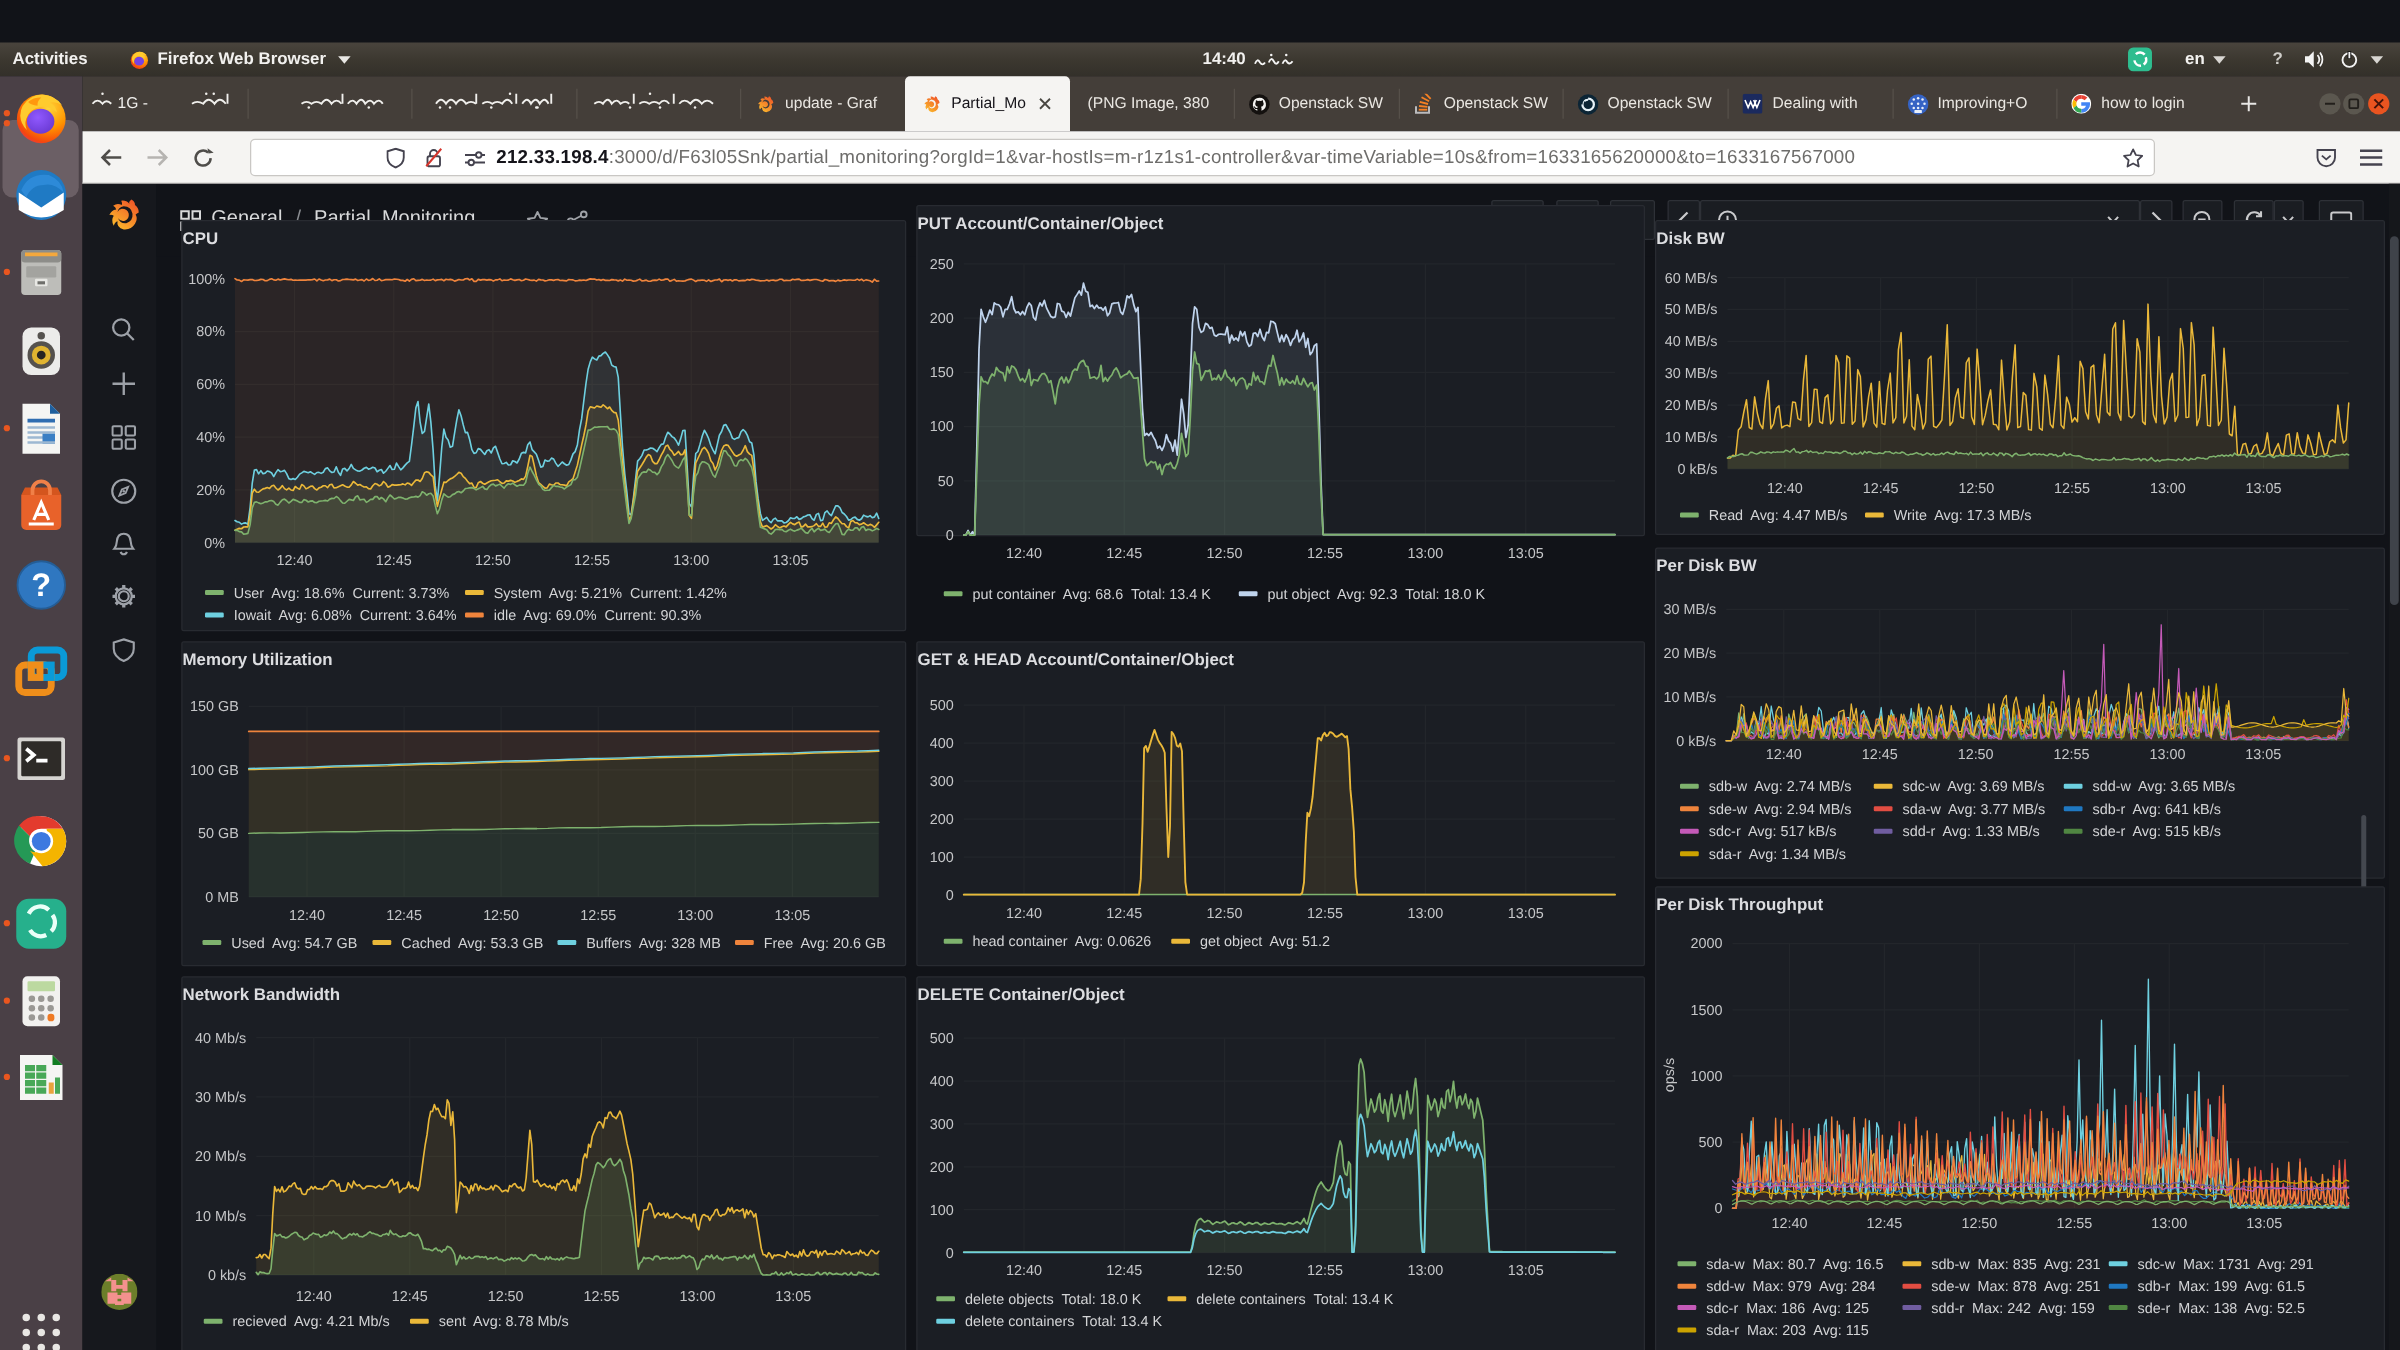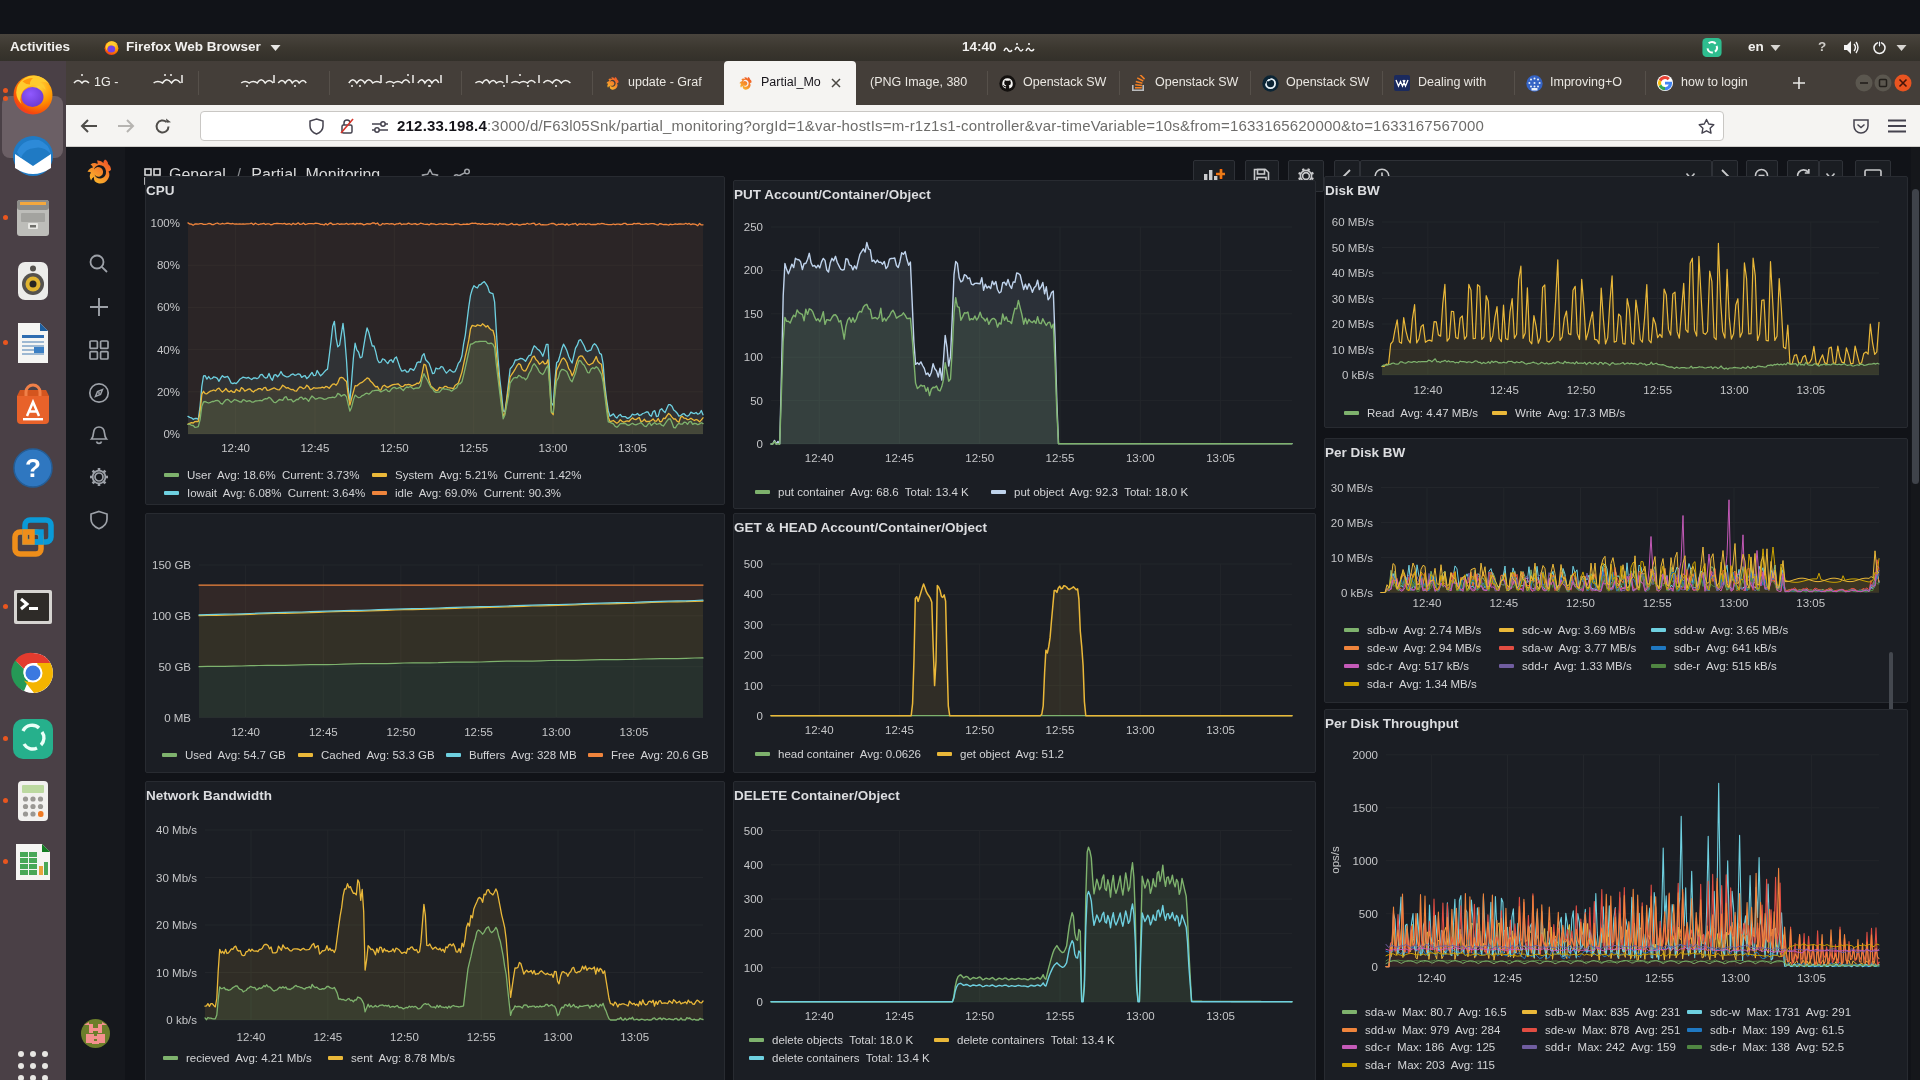--- a/index.html
+++ b/index.html
@@ -632,21 +632,21 @@
         <polyline points="42.0,239.4 43.7,240.4 45.4,240.8 47.2,242.3 48.9,241.5 50.6,241.3 52.3,242.4 54.1,229.0 55.8,209.5 57.5,199.0 59.2,198.7 60.9,202.1 62.7,199.5 64.4,202.0 66.1,201.5 67.8,199.8 69.6,200.3 71.3,201.4 73.0,204.3 74.7,201.1 76.4,198.7 78.2,200.3 79.9,200.0 81.6,199.3 83.3,201.9 85.1,205.9 86.8,206.6 88.5,205.9 90.2,206.6 91.9,204.8 93.7,202.3 95.4,201.3 97.1,200.1 98.8,200.6 100.6,201.2 102.3,200.4 104.0,201.5 105.7,202.5 107.5,201.0 109.2,200.9 110.9,201.7 112.6,200.8 114.3,197.9 116.1,197.3 117.8,199.7 119.5,201.0 121.2,200.6 123.0,196.4 124.7,200.8 126.4,203.3 128.1,198.2 129.8,197.7 131.6,199.7 133.3,197.8 135.0,194.5 136.7,197.7 138.5,198.9 140.2,199.8 141.9,199.9 143.6,199.0 145.3,197.6 147.1,196.9 148.8,198.3 150.5,197.8 152.2,196.8 154.0,197.4 155.7,200.4 157.4,199.2 159.1,198.6 160.8,201.6 162.6,200.0 164.3,197.7 166.0,195.4 167.7,198.6 169.5,198.4 171.2,193.5 172.9,196.3 174.6,198.9 176.3,197.3 178.1,195.1 179.8,193.3 181.5,192.1 183.2,179.2 185.0,164.3 186.7,149.2 188.4,144.3 190.1,160.8 191.8,169.8 193.6,168.1 195.3,157.1 197.0,146.3 198.7,160.9 200.5,183.3 202.2,211.7 203.9,223.7 205.6,204.1 207.4,181.0 209.1,166.2 210.8,172.8 212.5,175.0 214.2,180.8 216.0,180.0 217.7,169.3 219.4,159.1 221.1,150.9 222.9,155.8 224.6,162.9 226.3,169.1 228.0,168.9 229.7,174.6 231.5,182.7 233.2,185.7 234.9,185.2 236.6,181.9 238.4,182.5 240.1,184.6 241.8,186.6 243.5,183.6 245.2,182.7 247.0,185.4 248.7,181.3 250.4,180.0 252.1,184.9 253.9,190.2 255.6,194.0 257.3,193.8 259.0,192.9 260.7,195.0 262.5,194.8 264.2,191.6 265.9,192.2 267.6,193.4 269.4,190.2 271.1,185.6 272.8,184.9 274.5,185.3 276.2,178.8 278.0,176.6 279.7,182.7 281.4,184.5 283.1,186.4 284.9,191.4 286.6,196.7 288.3,196.1 290.0,191.0 291.7,191.9 293.5,191.7 295.2,189.5 296.9,190.2 298.6,193.5 300.4,196.1 302.1,194.4 303.8,192.6 305.5,194.0 307.3,195.2 309.0,194.6 310.7,190.9 312.4,186.1 314.1,184.3 315.9,179.0 317.6,166.9 319.3,158.1 321.0,144.0 322.8,129.6 324.5,118.4 326.2,112.5 327.9,108.7 329.6,110.1 331.4,111.0 333.1,107.9 334.8,107.5 336.5,105.7 338.3,104.6 340.0,106.9 341.7,109.6 343.4,115.1 345.1,116.2 346.9,116.7 348.6,124.9 350.3,153.6 352.0,180.5 353.8,202.0 355.5,216.6 357.2,233.9 358.9,234.8 360.6,222.4 362.4,206.9 364.1,191.9 365.8,190.0 367.5,187.5 369.3,183.0 371.0,183.0 372.7,182.4 374.4,181.4 376.1,181.6 377.9,182.8 379.6,184.3 381.3,181.1 383.0,178.5 384.8,178.1 386.5,172.8 388.2,168.8 389.9,170.2 391.6,172.3 393.4,173.4 395.1,175.8 396.8,179.2 398.5,174.1 400.3,167.4 402.0,167.3 403.7,195.6 405.4,226.1 407.2,228.3 408.9,203.4 410.6,185.8 412.3,184.2 414.0,178.5 415.8,171.8 417.5,167.2 419.2,170.1 420.9,173.8 422.7,179.4 424.4,183.1 426.1,186.0 427.8,178.7 429.5,171.2 431.3,168.2 433.0,163.3 434.7,162.7 436.4,165.8 438.2,169.0 439.9,173.5 441.6,174.5 443.3,173.5 445.0,173.1 446.8,168.4 448.5,166.7 450.2,168.2 451.9,171.3 453.7,176.4 455.4,177.4 457.1,186.7 458.8,208.1 460.5,222.1 462.3,233.7 464.0,239.3 465.7,238.1 467.4,236.9 469.2,239.7 470.9,241.1 472.6,238.5 474.3,237.5 476.0,239.7 477.8,239.6 479.5,239.7 481.2,241.3 482.9,241.0 484.7,239.6 486.4,237.2 488.1,237.8 489.8,237.7 491.5,236.4 493.3,238.5 495.0,237.9 496.7,236.5 498.4,236.0 500.2,235.0 501.9,234.8 503.6,237.9 505.3,239.2 507.1,234.5 508.8,233.7 510.5,239.5 512.2,239.1 513.9,233.1 515.7,231.7 517.4,234.1 519.1,235.5 520.8,231.6 522.6,227.6 524.3,227.7 526.0,229.2 527.7,233.0 529.4,234.2 531.2,236.2 532.9,239.1 534.6,238.7 536.3,237.2 538.1,236.7 539.8,238.5 541.5,239.2 543.2,238.0 544.9,235.1 546.7,236.1 548.4,236.5 550.1,235.5 551.8,237.2 553.6,236.5 555.3,233.5 557.0,237.8" fill="none" stroke="#6ED0E0" stroke-width="1.3" stroke-opacity="1.0" stroke-linejoin="round" stroke-linecap="round"></polyline>
         <polyline points="42.0,247.2 43.7,246.4 45.4,245.7 47.2,246.0 48.9,244.6 50.6,244.5 52.3,244.5 54.1,234.7 55.8,217.4 57.5,214.3 59.2,216.6 60.9,216.8 62.7,215.3 64.4,214.1 66.1,213.7 67.8,213.0 69.6,213.8 71.3,211.8 73.0,211.2 74.7,213.4 76.4,215.0 78.2,213.6 79.9,211.5 81.6,213.9 83.3,214.9 85.1,213.5 86.8,215.0 88.5,215.4 90.2,212.2 91.9,213.5 93.7,214.4 95.4,210.6 97.1,211.7 98.8,214.1 100.6,213.2 102.3,212.1 104.0,211.8 105.7,213.9 107.5,215.0 109.2,213.3 110.9,212.8 112.6,211.6 114.3,211.6 116.1,213.1 117.8,210.8 119.5,210.4 121.2,213.3 123.0,213.2 124.7,212.4 126.4,211.6 128.1,210.8 129.8,211.8 131.6,212.7 133.3,212.8 135.0,210.9 136.7,208.2 138.5,209.6 140.2,211.1 141.9,210.6 143.6,211.7 145.3,212.6 147.1,212.5 148.8,213.9 150.5,214.2 152.2,211.6 154.0,209.8 155.7,210.4 157.4,211.7 159.1,210.8 160.8,208.2 162.6,209.8 164.3,212.7 166.0,212.1 167.7,210.7 169.5,211.1 171.2,211.1 172.9,210.9 174.6,210.8 176.3,210.1 178.1,210.9 179.8,209.4 181.5,209.9 183.2,211.3 185.0,209.0 186.7,207.1 188.4,207.0 190.1,208.2 191.8,205.8 193.6,201.2 195.3,200.4 197.0,200.9 198.7,202.9 200.5,204.5 202.2,218.2 203.9,228.1 205.6,221.5 207.4,214.8 209.1,208.7 210.8,208.9 212.5,207.4 214.2,206.1 216.0,205.4 217.7,204.1 219.4,202.6 221.1,200.9 222.9,201.6 224.6,204.3 226.3,205.7 228.0,208.0 229.7,209.9 231.5,209.5 233.2,212.8 234.9,213.1 236.6,209.2 238.4,208.2 240.1,209.6 241.8,210.4 243.5,209.4 245.2,208.4 247.0,207.6 248.7,207.4 250.4,207.2 252.1,206.8 253.9,208.4 255.6,209.7 257.3,209.4 259.0,207.7 260.7,207.9 262.5,207.3 264.2,207.8 265.9,208.9 267.6,208.1 269.4,207.4 271.1,206.1 272.8,206.5 274.5,203.9 276.2,196.2 278.0,187.2 279.7,188.1 281.4,195.5 283.1,203.5 284.9,209.1 286.6,210.5 288.3,212.0 290.0,213.5 291.7,213.3 293.5,210.3 295.2,210.8 296.9,211.2 298.6,209.4 300.4,209.4 302.1,210.7 303.8,210.8 305.5,211.1 307.3,211.7 309.0,208.5 310.7,207.3 312.4,206.0 314.1,200.7 315.9,195.1 317.6,187.2 319.3,179.1 321.0,171.8 322.8,162.9 324.5,151.9 326.2,148.4 327.9,148.9 329.6,149.4 331.4,147.8 333.1,148.3 334.8,148.8 336.5,146.8 338.3,148.3 340.0,150.0 341.7,148.6 343.4,151.3 345.1,152.9 346.9,153.3 348.6,159.2 350.3,175.8 352.0,192.8 353.8,210.0 355.5,224.4 357.2,238.8 358.9,236.4 360.6,224.3 362.4,211.5 364.1,200.0 365.8,197.4 367.5,194.8 369.3,191.8 371.0,188.7 372.7,186.6 374.4,187.6 376.1,192.1 377.9,193.9 379.6,193.9 381.3,190.8 383.0,187.1 384.8,184.0 386.5,180.0 388.2,179.1 389.9,182.5 391.6,184.1 393.4,187.2 395.1,185.9 396.8,184.1 398.5,186.8 400.3,186.5 402.0,182.8 403.7,205.1 405.4,235.3 407.2,237.7 408.9,213.1 410.6,193.4 412.3,189.8 414.0,186.2 415.8,182.3 417.5,180.9 419.2,182.8 420.9,185.8 422.7,191.6 424.4,193.8 426.1,198.9 427.8,195.4 429.5,189.2 431.3,183.2 433.0,179.8 434.7,178.9 436.4,179.2 438.2,181.9 439.9,184.5 441.6,187.0 443.3,188.0 445.0,187.0 446.8,186.1 448.5,183.2 450.2,179.5 451.9,184.3 453.7,186.3 455.4,187.3 457.1,198.7 458.8,213.9 460.5,226.3 462.3,240.2 464.0,244.7 465.7,244.1 467.4,243.5 469.2,244.9 470.9,246.2 472.6,245.0 474.3,242.7 476.0,244.2 477.8,245.3 479.5,244.4 481.2,243.8 482.9,244.5 484.7,242.5 486.4,240.9 488.1,242.1 489.8,242.7 491.5,241.4 493.3,240.6 495.0,244.7 496.7,244.1 498.4,242.3 500.2,244.5 501.9,244.5 503.6,244.3 505.3,243.5 507.1,241.9 508.8,244.1 510.5,244.1 512.2,241.5 513.9,244.8 515.7,244.5 517.4,241.2 519.1,241.7 520.8,238.8 522.6,236.5 524.3,237.8 526.0,240.1 527.7,242.0 529.4,242.0 531.2,244.3 532.9,245.3 534.6,240.2 536.3,239.4 538.1,241.2 539.8,241.3 541.5,242.7 543.2,242.3 544.9,241.2 546.7,242.5 548.4,243.5 550.1,242.5 551.8,243.2 553.6,244.9 555.3,242.9 557.0,240.8" fill="none" stroke="#EAB839" stroke-width="1.3" stroke-opacity="1.0" stroke-linejoin="round" stroke-linecap="round"></polyline>
         <polyline points="42.0,247.3 43.7,247.2 45.4,248.3 47.2,248.5 48.9,250.3 50.6,250.1 52.3,249.7 54.1,242.7 55.8,229.3 57.5,224.9 59.2,224.5 60.9,225.3 62.7,226.0 64.4,225.4 66.1,224.5 67.8,224.5 69.6,223.6 71.3,223.4 73.0,224.2 74.7,226.4 76.4,227.1 78.2,224.7 79.9,222.8 81.6,222.3 83.3,223.6 85.1,225.4 86.8,224.1 88.5,222.5 90.2,223.1 91.9,223.8 93.7,224.9 95.4,225.0 97.1,222.7 98.8,223.2 100.6,224.6 102.3,223.9 104.0,223.7 105.7,225.0 107.5,225.1 109.2,224.0 110.9,223.8 112.6,223.6 114.3,223.3 116.1,223.8 117.8,222.3 119.5,221.7 121.2,221.8 123.0,220.2 124.7,221.3 126.4,223.5 128.1,225.4 129.8,225.6 131.6,224.0 133.3,222.5 135.0,222.9 136.7,223.4 138.5,220.4 140.2,219.7 141.9,222.9 143.6,222.6 145.3,222.4 147.1,224.9 148.8,223.9 150.5,222.4 152.2,222.5 154.0,220.3 155.7,220.2 157.4,222.4 159.1,221.0 160.8,222.1 162.6,224.4 164.3,221.3 166.0,219.0 167.7,220.4 169.5,222.2 171.2,221.7 172.9,220.8 174.6,220.9 176.3,221.4 178.1,222.3 179.8,222.2 181.5,221.2 183.2,220.7 185.0,220.6 186.7,220.1 188.4,220.7 190.1,219.5 191.8,216.4 193.6,217.3 195.3,219.2 197.0,218.0 198.7,217.6 200.5,219.8 202.2,227.3 203.9,234.0 205.6,230.2 207.4,222.9 209.1,218.1 210.8,219.5 212.5,220.7 214.2,220.4 216.0,218.7 217.7,218.1 219.4,216.7 221.1,216.2 222.9,217.2 224.6,215.8 226.3,213.8 228.0,213.6 229.7,213.3 231.5,213.1 233.2,213.7 234.9,214.9 236.6,214.0 238.4,213.1 240.1,212.1 241.8,214.1 243.5,214.6 245.2,212.3 247.0,210.7 248.7,210.3 250.4,211.7 252.1,211.1 253.9,210.3 255.6,212.0 257.3,213.5 259.0,211.3 260.7,210.0 262.5,210.5 264.2,209.5 265.9,210.8 267.6,212.0 269.4,211.1 271.1,211.0 272.8,211.2 274.5,209.0 276.2,201.6 278.0,196.7 279.7,200.2 281.4,203.3 283.1,206.9 284.9,210.4 286.6,211.6 288.3,214.4 290.0,215.4 291.7,215.2 293.5,215.1 295.2,213.1 296.9,211.3 298.6,212.1 300.4,212.1 302.1,212.6 303.8,212.9 305.5,214.2 307.3,212.7 309.0,211.7 310.7,210.7 312.4,206.9 314.1,206.8 315.9,204.8 317.6,198.2 319.3,190.6 321.0,183.0 322.8,174.9 324.5,167.1 326.2,167.0 327.9,165.9 329.6,164.7 331.4,164.8 333.1,164.5 334.8,164.4 336.5,164.4 338.3,164.4 340.0,164.3 341.7,166.4 343.4,166.5 345.1,166.1 346.9,167.3 348.6,170.6 350.3,187.1 352.0,201.5 353.8,215.9 355.5,229.3 357.2,241.8 358.9,237.9 360.6,228.6 362.4,219.3 364.1,206.1 365.8,203.6 367.5,201.2 369.3,200.5 371.0,200.8 372.7,198.3 374.4,199.2 376.1,200.8 377.9,200.9 379.6,202.7 381.3,200.9 383.0,196.5 384.8,193.7 386.5,188.9 388.2,186.6 389.9,188.9 391.6,191.4 393.4,195.0 395.1,196.5 396.8,197.5 398.5,194.8 400.3,190.8 402.0,188.5 403.7,210.3 405.4,234.9 407.2,235.5 408.9,216.6 410.6,203.9 412.3,201.2 414.0,194.8 415.8,192.4 417.5,192.6 419.2,193.5 420.9,194.7 422.7,199.1 424.4,203.0 426.1,204.8 427.8,200.2 429.5,196.0 431.3,188.9 433.0,183.5 434.7,183.9 436.4,186.7 438.2,188.3 439.9,191.8 441.6,195.6 443.3,195.8 445.0,192.0 446.8,190.7 448.5,191.6 450.2,189.7 451.9,191.1 453.7,194.1 455.4,197.1 457.1,205.1 458.8,218.1 460.5,232.4 462.3,244.8 464.0,245.4 465.7,246.1 467.4,246.8 469.2,249.4 470.9,250.3 472.6,248.7 474.3,246.6 476.0,246.4 477.8,246.7 479.5,246.5 481.2,248.0 482.9,248.4 484.7,247.2 486.4,246.3 488.1,247.4 489.8,247.9 491.5,247.1 493.3,246.5 495.0,245.5 496.7,247.3 498.4,249.1 500.2,249.6 501.9,247.3 503.6,245.6 505.3,248.5 507.1,246.7 508.8,245.6 510.5,247.3 512.2,246.9 513.9,246.3 515.7,248.2 517.4,249.0 519.1,246.7 520.8,244.2 522.6,242.0 524.3,241.8 526.0,245.8 527.7,250.5 529.4,250.8 531.2,247.9 532.9,246.2 534.6,247.2 536.3,247.2 538.1,245.2 539.8,245.3 541.5,247.3 543.2,244.8 544.9,244.3 546.7,247.4 548.4,246.4 550.1,246.6 551.8,247.7 553.6,246.9 555.3,245.7 557.0,246.6" fill="none" stroke="#7EB26D" stroke-width="1.3" stroke-opacity="1.0" stroke-linejoin="round" stroke-linecap="round"></polyline>
         <polyline points="42.0,45.9 43.7,47.0 45.4,47.1 47.2,48.2 48.9,46.9 50.6,47.0 52.3,47.1 54.1,46.7 55.8,46.6 57.5,47.4 59.2,47.3 60.9,47.1 62.7,46.5 64.4,46.6 66.1,47.6 67.8,47.5 69.6,46.5 71.3,46.0 73.0,46.9 74.7,47.2 76.4,46.3 78.2,47.0 79.9,46.5 81.6,46.1 83.3,46.5 85.1,46.8 86.8,46.5 88.5,47.2 90.2,47.0 91.9,47.2 93.7,47.0 95.4,47.1 97.1,47.0 98.8,47.1 100.6,46.8 102.3,46.9 104.0,46.7 105.7,46.2 107.5,47.7 109.2,46.2 110.9,47.0 112.6,47.6 114.3,47.0 116.1,46.9 117.8,46.3 119.5,47.5 121.2,46.8 123.0,46.8 124.7,47.8 126.4,47.5 128.1,46.6 129.8,46.5 131.6,46.3 133.3,46.6 135.0,46.7 136.7,46.9 138.5,46.3 140.2,47.4 141.9,47.0 143.6,46.7 145.3,47.8 147.1,46.2 148.8,47.3 150.5,47.0 152.2,45.8 154.0,47.4 155.7,47.2 157.4,46.1 159.1,47.5 160.8,47.2 162.6,46.7 164.3,46.7 166.0,46.6 167.7,46.8 169.5,46.2 171.2,46.4 172.9,46.6 174.6,47.3 176.3,47.3 178.1,48.0 179.8,46.6 181.5,47.9 183.2,46.5 185.0,46.0 186.7,47.5 188.4,47.3 190.1,47.2 191.8,46.5 193.6,47.4 195.3,47.0 197.0,47.2 198.7,47.1 200.5,46.3 202.2,47.5 203.9,46.9 205.6,46.8 207.4,46.5 209.1,47.6 210.8,46.4 212.5,46.8 214.2,46.5 216.0,46.9 217.7,47.9 219.4,47.3 221.1,46.6 222.9,47.0 224.6,47.0 226.3,46.0 228.0,45.8 229.7,47.0 231.5,46.0 233.2,48.1 234.9,48.1 236.6,46.5 238.4,47.1 240.1,46.7 241.8,46.7 243.5,47.1 245.2,46.7 247.0,46.9 248.7,47.8 250.4,46.9 252.1,46.9 253.9,46.1 255.6,47.6 257.3,47.0 259.0,47.2 260.7,47.1 262.5,46.1 264.2,46.8 265.9,47.3 267.6,46.9 269.4,46.6 271.1,47.6 272.8,47.2 274.5,46.2 276.2,46.6 278.0,47.1 279.7,47.3 281.4,47.1 283.1,47.9 284.9,46.5 286.6,46.9 288.3,47.0 290.0,47.7 291.7,47.4 293.5,46.8 295.2,46.9 296.9,47.3 298.6,46.8 300.4,46.6 302.1,47.4 303.8,47.3 305.5,47.5 307.3,47.7 309.0,46.6 310.7,46.8 312.4,46.9 314.1,47.7 315.9,47.6 317.6,47.1 319.3,47.3 321.0,47.0 322.8,47.4 324.5,46.7 326.2,46.1 327.9,46.3 329.6,46.2 331.4,47.0 333.1,46.6 334.8,47.3 336.5,46.6 338.3,47.3 340.0,47.3 341.7,47.4 343.4,46.7 345.1,46.9 346.9,47.0 348.6,47.7 350.3,47.0 352.0,47.9 353.8,46.3 355.5,47.2 357.2,47.0 358.9,47.2 360.6,47.9 362.4,47.8 364.1,47.1 365.8,46.3 367.5,47.7 369.3,47.5 371.0,47.1 372.7,48.0 374.4,48.0 376.1,47.3 377.9,47.1 379.6,47.3 381.3,46.3 383.0,47.2 384.8,46.9 386.5,46.3 388.2,46.2 389.9,48.0 391.6,47.3 393.4,46.5 395.1,47.9 396.8,47.6 398.5,47.8 400.3,47.9 402.0,47.7 403.7,47.0 405.4,46.5 407.2,46.3 408.9,47.1 410.6,48.2 412.3,47.2 414.0,47.3 415.8,47.0 417.5,47.2 419.2,48.1 420.9,46.9 422.7,48.2 424.4,47.5 426.1,47.0 427.8,47.0 429.5,46.3 431.3,48.4 433.0,47.0 434.7,46.8 436.4,47.3 438.2,46.8 439.9,47.8 441.6,46.8 443.3,46.9 445.0,47.7 446.8,47.5 448.5,47.3 450.2,47.5 451.9,46.6 453.7,47.1 455.4,46.5 457.1,46.6 458.8,47.2 460.5,47.3 462.3,47.7 464.0,47.6 465.7,47.6 467.4,47.0 469.2,47.7 470.9,47.2 472.6,47.1 474.3,47.5 476.0,47.3 477.8,46.4 479.5,46.4 481.2,47.6 482.9,47.3 484.7,47.4 486.4,47.4 488.1,46.4 489.8,46.8 491.5,46.5 493.3,46.3 495.0,47.4 496.7,47.3 498.4,47.2 500.2,46.7 501.9,47.3 503.6,46.9 505.3,46.6 507.1,46.6 508.8,47.0 510.5,47.6 512.2,48.0 513.9,46.6 515.7,47.0 517.4,47.7 519.1,47.5 520.8,47.5 522.6,48.1 524.3,47.1 526.0,47.7 527.7,47.4 529.4,46.9 531.2,47.3 532.9,47.0 534.6,47.0 536.3,47.2 538.1,47.2 539.8,46.3 541.5,47.3 543.2,46.4 544.9,47.7 546.7,46.9 548.4,47.2 550.1,47.6 551.8,48.7 553.6,46.4 555.3,47.9 557.0,47.8" fill="none" stroke="#EF843C" stroke-width="1.3" stroke-opacity="1.0" stroke-linejoin="round" stroke-linecap="round"></polyline>
       </svg>
       <div class="lg" style="left:18px;top:292px"><span class="sw" style="background:#7EB26D"></span><span>User&nbsp; Avg: 18.6%&nbsp; Current: 3.73%</span></div>
       <div class="lg" style="left:226px;top:292px"><span class="sw" style="background:#EAB839"></span><span>System&nbsp; Avg: 5.21%&nbsp; Current: 1.42%</span></div>
       <div class="lg" style="left:18px;top:310px"><span class="sw" style="background:#6ED0E0"></span><span>Iowait&nbsp; Avg: 6.08%&nbsp; Current: 3.64%</span></div>
       <div class="lg" style="left:226px;top:310px"><span class="sw" style="background:#EF843C"></span><span>idle&nbsp; Avg: 69.0%&nbsp; Current: 90.3%</span></div>
     </div>
-    <div class="panel" style="left:733px;top:180px;width:583px;height:329px">
+    <div class="panel" style="left:733px;top:164px;width:583px;height:265px">
       <div class="ptitle">PUT Account/Container/Object</div>
       <svg width="583" height="329" viewBox="0 0 583 329">
         <line x1="37" y1="263.0" x2="558" y2="263.0" stroke="#23262b" stroke-width="1"></line>
         <text x="29" y="267.0" fill="#c5c6c8" font-size="11.5" text-anchor="end">0</text>
         <line x1="37" y1="219.6" x2="558" y2="219.6" stroke="#23262b" stroke-width="1"></line>
         <text x="29" y="223.6" fill="#c5c6c8" font-size="11.5" text-anchor="end">50</text>
         <line x1="37" y1="176.2" x2="558" y2="176.2" stroke="#23262b" stroke-width="1"></line>
         <text x="29" y="180.2" fill="#c5c6c8" font-size="11.5" text-anchor="end">100</text>
         <line x1="37" y1="132.8" x2="558" y2="132.8" stroke="#23262b" stroke-width="1"></line>
         <text x="29" y="136.8" fill="#c5c6c8" font-size="11.5" text-anchor="end">150</text>
@@ -705,20 +705,21 @@
         <text x="485.8" y="217" fill="#c5c6c8" font-size="11.5" text-anchor="middle">13:05</text>
         <polygon points="57.0,198.0 57.0,189.5 59.2,189.4 61.3,187.2 63.5,187.7 65.7,167.0 67.9,164.4 70.0,152.8 72.2,142.8 74.4,165.0 76.5,166.3 78.7,140.5 80.9,153.8 83.0,162.2 85.2,165.9 87.4,141.9 89.6,127.5 91.7,165.9 93.9,162.0 96.1,149.6 98.2,147.6 100.4,165.3 102.6,163.7 104.7,163.1 106.9,164.3 109.1,144.6 111.3,144.9 113.4,157.9 115.6,159.1 117.8,126.5 119.9,107.4 122.1,164.2 124.3,161.1 126.4,134.4 128.6,134.5 130.8,160.4 133.0,161.7 135.1,141.1 137.3,138.9 139.5,162.1 141.6,159.1 143.8,107.4 146.0,113.1 148.2,161.6 150.3,161.3 152.5,107.7 154.7,109.5 156.8,162.4 159.0,159.8 161.2,118.7 163.3,124.3 165.5,164.5 167.7,158.9 169.9,140.3 172.0,129.6 174.2,161.5 176.4,164.7 178.5,128.2 180.7,161.7 182.9,162.6 185.0,135.2 187.2,121.5 189.4,161.3 191.6,157.2 193.7,102.7 195.9,89.1 198.1,161.4 200.2,156.0 202.4,110.8 204.6,163.9 206.8,166.8 208.9,138.6 211.1,149.3 213.3,166.2 215.4,160.8 217.6,110.4 219.8,107.9 221.9,164.0 224.1,165.1 226.3,162.4 228.5,159.0 230.6,124.1 232.8,82.8 235.0,163.3 237.1,160.2 239.3,141.2 241.5,134.0 243.6,156.6 245.8,157.7 248.0,113.2 250.2,109.3 252.3,156.4 254.5,162.5 256.7,102.3 258.8,128.3 261.0,162.8 263.2,155.1 265.3,143.8 267.5,134.9 269.7,162.4 271.9,162.8 274.0,166.8 276.2,111.1 278.4,142.2 280.5,167.0 282.7,160.6 284.9,124.7 287.1,98.9 289.2,165.1 291.4,164.2 293.6,137.0 295.7,139.3 297.9,166.7 300.1,167.1 302.2,121.7 304.4,132.5 306.6,165.5 308.8,167.2 310.9,123.1 313.1,138.7 315.3,162.5 317.4,165.2 319.6,140.8 321.8,107.6 323.9,163.1 326.1,165.8 328.3,140.7 330.5,146.7 332.6,160.7 334.8,157.2 337.0,160.4 339.1,112.0 341.3,117.9 343.5,152.4 345.7,158.1 347.8,116.9 350.0,115.1 352.2,154.9 354.3,161.2 356.5,133.5 358.7,106.4 360.8,152.6 363.0,155.4 365.2,86.2 367.4,81.2 369.5,153.1 371.7,159.1 373.9,79.4 376.0,117.6 378.2,155.9 380.4,157.3 382.5,154.5 384.7,94.0 386.9,104.7 389.1,160.3 391.2,162.6 393.4,66.3 395.6,123.9 397.7,154.6 399.9,161.1 402.1,92.4 404.2,139.8 406.4,162.1 408.6,156.7 410.8,128.0 412.9,121.7 415.1,160.2 417.3,155.0 419.4,85.9 421.6,101.8 423.8,157.0 426.0,156.7 428.1,81.1 430.3,98.9 432.5,163.5 434.6,157.1 436.8,123.4 439.0,122.8 441.1,163.3 443.3,163.9 445.5,84.7 447.7,124.5 449.8,163.4 452.0,159.2 454.2,101.6 456.3,130.7 458.5,170.2 460.7,171.6 462.8,148.0 465.0,187.0 467.2,186.8 469.4,178.4 471.5,177.7 473.7,186.0 475.9,185.9 478.0,180.0 480.2,178.4 482.4,186.5 484.6,185.7 486.7,181.9 488.9,169.3 491.1,186.1 493.2,187.7 495.4,182.3 497.6,177.8 499.7,185.5 501.9,187.3 504.1,171.1 506.3,170.1 508.4,186.2 510.6,186.2 512.8,169.2 514.9,180.3 517.1,185.5 519.3,185.7 521.4,170.9 523.6,177.6 525.8,186.9 528.0,186.4 530.1,169.0 532.3,178.2 534.5,186.9 536.6,185.8 538.8,176.4 541.0,174.9 543.1,177.2 545.3,147.1 547.5,165.3 549.7,177.4 551.8,174.9 554.0,145.4 554.0,198.0" fill="#EAB839" fill-opacity="0.1" stroke="none"></polygon>
         <polygon points="57.0,198.0 57.0,189.3 58.7,188.1 60.3,188.1 62.0,188.2 63.6,187.4 65.3,187.3 67.0,186.4 68.6,186.0 70.3,187.0 72.0,187.1 73.6,186.9 75.3,184.9 76.9,184.9 78.6,185.7 80.3,186.3 81.9,185.6 83.6,184.5 85.3,185.2 86.9,185.4 88.6,184.5 90.2,184.7 91.9,185.5 93.6,184.5 95.2,184.9 96.9,184.5 98.6,184.7 100.2,184.6 101.9,184.7 103.5,183.2 105.2,183.6 106.9,184.8 108.5,183.2 110.2,181.8 111.9,184.8 113.5,184.5 115.2,185.6 116.8,184.3 118.5,184.1 120.2,183.3 121.8,184.9 123.5,183.8 125.2,185.0 126.8,184.7 128.5,184.6 130.1,185.9 131.8,185.3 133.5,185.9 135.1,184.1 136.8,184.7 138.4,184.6 140.1,184.8 141.8,185.6 143.4,184.8 145.1,185.0 146.8,185.8 148.4,185.1 150.1,183.9 151.7,184.0 153.4,185.4 155.1,185.3 156.7,186.7 158.4,185.4 160.1,186.3 161.7,186.0 163.4,184.7 165.0,186.4 166.7,184.1 168.4,185.4 170.0,184.4 171.7,184.6 173.4,185.8 175.0,185.7 176.7,186.0 178.3,185.2 180.0,185.6 181.7,185.8 183.3,184.3 185.0,184.5 186.7,184.3 188.3,185.4 190.0,185.9 191.6,184.8 193.3,185.5 195.0,185.6 196.6,184.6 198.3,185.2 199.9,186.5 201.6,187.1 203.3,186.3 204.9,186.4 206.6,185.8 208.3,185.1 209.9,186.0 211.6,186.2 213.2,187.2 214.9,186.5 216.6,185.3 218.2,186.0 219.9,187.0 221.6,185.8 223.2,187.1 224.9,186.6 226.5,186.7 228.2,185.4 229.9,186.5 231.5,185.2 233.2,184.7 234.9,185.8 236.5,186.0 238.2,186.6 239.8,184.3 241.5,185.8 243.2,185.4 244.8,185.8 246.5,186.1 248.2,185.7 249.8,186.9 251.5,184.7 253.1,186.5 254.8,186.2 256.5,186.1 258.1,186.4 259.8,185.3 261.5,187.6 263.1,186.0 264.8,185.3 266.4,186.7 268.1,186.8 269.8,185.5 271.4,186.6 273.1,187.6 274.7,185.3 276.4,185.5 278.1,187.3 279.7,185.7 281.4,186.2 283.1,187.0 284.7,188.3 286.4,186.4 288.0,185.6 289.7,187.1 291.4,187.2 293.0,186.9 294.7,187.0 296.4,186.3 298.0,185.5 299.7,187.3 301.3,186.4 303.0,185.9 304.7,186.9 306.3,186.1 308.0,186.8 309.7,186.3 311.3,187.2 313.0,187.6 314.6,186.1 316.3,186.2 318.0,187.2 319.6,186.7 321.3,188.3 323.0,187.5 324.6,187.5 326.3,185.2 327.9,187.3 329.6,186.8 331.3,186.2 332.9,187.3 334.6,187.6 336.3,187.8 337.9,187.6 339.6,188.2 341.2,189.1 342.9,189.7 344.6,190.2 346.2,189.9 347.9,190.4 349.5,191.4 351.2,190.2 352.9,190.7 354.5,191.3 356.2,190.6 357.9,190.6 359.5,190.7 361.2,191.1 362.8,191.0 364.5,190.8 366.2,189.1 367.8,191.1 369.5,190.5 371.2,190.7 372.8,190.4 374.5,189.7 376.1,190.2 377.8,190.2 379.5,190.9 381.1,191.0 382.8,190.3 384.5,190.3 386.1,189.7 387.8,191.6 389.4,190.1 391.1,190.1 392.8,191.5 394.4,190.7 396.1,189.0 397.8,191.1 399.4,192.1 401.1,190.9 402.7,192.2 404.4,191.0 406.1,191.0 407.7,190.8 409.4,190.4 411.1,190.7 412.7,190.8 414.4,191.0 416.0,191.5 417.7,190.1 419.4,190.9 421.0,191.3 422.7,189.3 424.3,190.6 426.0,191.3 427.7,189.7 429.3,190.4 431.0,190.5 432.7,189.0 434.3,189.2 436.0,189.7 437.6,189.5 439.3,190.2 441.0,190.0 442.6,188.4 444.3,188.4 446.0,187.9 447.6,188.6 449.3,187.4 450.9,187.8 452.6,186.9 454.3,188.0 455.9,187.1 457.6,187.9 459.3,186.8 460.9,187.8 462.6,185.5 464.2,186.8 465.9,187.5 467.6,186.9 469.2,186.8 470.9,186.6 472.6,188.8 474.2,186.0 475.9,188.0 477.5,187.4 479.2,188.2 480.9,185.3 482.5,187.5 484.2,188.2 485.8,188.1 487.5,188.3 489.2,186.9 490.8,186.9 492.5,188.2 494.2,189.1 495.8,187.6 497.5,187.8 499.1,186.9 500.8,187.9 502.5,187.6 504.1,187.6 505.8,188.0 507.5,186.8 509.1,187.0 510.8,187.5 512.4,187.7 514.1,187.1 515.8,187.8 517.4,187.4 519.1,186.6 520.8,187.8 522.4,188.4 524.1,188.0 525.7,187.8 527.4,189.0 529.1,188.8 530.7,188.3 532.4,187.7 534.1,188.4 535.7,187.1 537.4,187.3 539.0,188.5 540.7,188.1 542.4,187.6 544.0,187.1 545.7,187.2 547.4,186.9 549.0,186.4 550.7,187.1 552.3,186.2 554.0,187.0 554.0,198.0" fill="#7EB26D" fill-opacity="0.1" stroke="none"></polygon>
         <polyline points="57.0,189.5 59.2,189.4 61.3,187.2 63.5,187.7 65.7,167.0 67.9,164.4 70.0,152.8 72.2,142.8 74.4,165.0 76.5,166.3 78.7,140.5 80.9,153.8 83.0,162.2 85.2,165.9 87.4,141.9 89.6,127.5 91.7,165.9 93.9,162.0 96.1,149.6 98.2,147.6 100.4,165.3 102.6,163.7 104.7,163.1 106.9,164.3 109.1,144.6 111.3,144.9 113.4,157.9 115.6,159.1 117.8,126.5 119.9,107.4 122.1,164.2 124.3,161.1 126.4,134.4 128.6,134.5 130.8,160.4 133.0,161.7 135.1,141.1 137.3,138.9 139.5,162.1 141.6,159.1 143.8,107.4 146.0,113.1 148.2,161.6 150.3,161.3 152.5,107.7 154.7,109.5 156.8,162.4 159.0,159.8 161.2,118.7 163.3,124.3 165.5,164.5 167.7,158.9 169.9,140.3 172.0,129.6 174.2,161.5 176.4,164.7 178.5,128.2 180.7,161.7 182.9,162.6 185.0,135.2 187.2,121.5 189.4,161.3 191.6,157.2 193.7,102.7 195.9,89.1 198.1,161.4 200.2,156.0 202.4,110.8 204.6,163.9 206.8,166.8 208.9,138.6 211.1,149.3 213.3,166.2 215.4,160.8 217.6,110.4 219.8,107.9 221.9,164.0 224.1,165.1 226.3,162.4 228.5,159.0 230.6,124.1 232.8,82.8 235.0,163.3 237.1,160.2 239.3,141.2 241.5,134.0 243.6,156.6 245.8,157.7 248.0,113.2 250.2,109.3 252.3,156.4 254.5,162.5 256.7,102.3 258.8,128.3 261.0,162.8 263.2,155.1 265.3,143.8 267.5,134.9 269.7,162.4 271.9,162.8 274.0,166.8 276.2,111.1 278.4,142.2 280.5,167.0 282.7,160.6 284.9,124.7 287.1,98.9 289.2,165.1 291.4,164.2 293.6,137.0 295.7,139.3 297.9,166.7 300.1,167.1 302.2,121.7 304.4,132.5 306.6,165.5 308.8,167.2 310.9,123.1 313.1,138.7 315.3,162.5 317.4,165.2 319.6,140.8 321.8,107.6 323.9,163.1 326.1,165.8 328.3,140.7 330.5,146.7 332.6,160.7 334.8,157.2 337.0,160.4 339.1,112.0 341.3,117.9 343.5,152.4 345.7,158.1 347.8,116.9 350.0,115.1 352.2,154.9 354.3,161.2 356.5,133.5 358.7,106.4 360.8,152.6 363.0,155.4 365.2,86.2 367.4,81.2 369.5,153.1 371.7,159.1 373.9,79.4 376.0,117.6 378.2,155.9 380.4,157.3 382.5,154.5 384.7,94.0 386.9,104.7 389.1,160.3 391.2,162.6 393.4,66.3 395.6,123.9 397.7,154.6 399.9,161.1 402.1,92.4 404.2,139.8 406.4,162.1 408.6,156.7 410.8,128.0 412.9,121.7 415.1,160.2 417.3,155.0 419.4,85.9 421.6,101.8 423.8,157.0 426.0,156.7 428.1,81.1 430.3,98.9 432.5,163.5 434.6,157.1 436.8,123.4 439.0,122.8 441.1,163.3 443.3,163.9 445.5,84.7 447.7,124.5 449.8,163.4 452.0,159.2 454.2,101.6 456.3,130.7 458.5,170.2 460.7,171.6 462.8,148.0 465.0,187.0 467.2,186.8 469.4,178.4 471.5,177.7 473.7,186.0 475.9,185.9 478.0,180.0 480.2,178.4 482.4,186.5 484.6,185.7 486.7,181.9 488.9,169.3 491.1,186.1 493.2,187.7 495.4,182.3 497.6,177.8 499.7,185.5 501.9,187.3 504.1,171.1 506.3,170.1 508.4,186.2 510.6,186.2 512.8,169.2 514.9,180.3 517.1,185.5 519.3,185.7 521.4,170.9 523.6,177.6 525.8,186.9 528.0,186.4 530.1,169.0 532.3,178.2 534.5,186.9 536.6,185.8 538.8,176.4 541.0,174.9 543.1,177.2 545.3,147.1 547.5,165.3 549.7,177.4 551.8,174.9 554.0,145.4" fill="none" stroke="#EAB839" stroke-width="1.2" stroke-opacity="1.0" stroke-linejoin="round" stroke-linecap="round"></polyline>
         <polyline points="57.0,189.3 58.7,188.1 60.3,188.1 62.0,188.2 63.6,187.4 65.3,187.3 67.0,186.4 68.6,186.0 70.3,187.0 72.0,187.1 73.6,186.9 75.3,184.9 76.9,184.9 78.6,185.7 80.3,186.3 81.9,185.6 83.6,184.5 85.3,185.2 86.9,185.4 88.6,184.5 90.2,184.7 91.9,185.5 93.6,184.5 95.2,184.9 96.9,184.5 98.6,184.7 100.2,184.6 101.9,184.7 103.5,183.2 105.2,183.6 106.9,184.8 108.5,183.2 110.2,181.8 111.9,184.8 113.5,184.5 115.2,185.6 116.8,184.3 118.5,184.1 120.2,183.3 121.8,184.9 123.5,183.8 125.2,185.0 126.8,184.7 128.5,184.6 130.1,185.9 131.8,185.3 133.5,185.9 135.1,184.1 136.8,184.7 138.4,184.6 140.1,184.8 141.8,185.6 143.4,184.8 145.1,185.0 146.8,185.8 148.4,185.1 150.1,183.9 151.7,184.0 153.4,185.4 155.1,185.3 156.7,186.7 158.4,185.4 160.1,186.3 161.7,186.0 163.4,184.7 165.0,186.4 166.7,184.1 168.4,185.4 170.0,184.4 171.7,184.6 173.4,185.8 175.0,185.7 176.7,186.0 178.3,185.2 180.0,185.6 181.7,185.8 183.3,184.3 185.0,184.5 186.7,184.3 188.3,185.4 190.0,185.9 191.6,184.8 193.3,185.5 195.0,185.6 196.6,184.6 198.3,185.2 199.9,186.5 201.6,187.1 203.3,186.3 204.9,186.4 206.6,185.8 208.3,185.1 209.9,186.0 211.6,186.2 213.2,187.2 214.9,186.5 216.6,185.3 218.2,186.0 219.9,187.0 221.6,185.8 223.2,187.1 224.9,186.6 226.5,186.7 228.2,185.4 229.9,186.5 231.5,185.2 233.2,184.7 234.9,185.8 236.5,186.0 238.2,186.6 239.8,184.3 241.5,185.8 243.2,185.4 244.8,185.8 246.5,186.1 248.2,185.7 249.8,186.9 251.5,184.7 253.1,186.5 254.8,186.2 256.5,186.1 258.1,186.4 259.8,185.3 261.5,187.6 263.1,186.0 264.8,185.3 266.4,186.7 268.1,186.8 269.8,185.5 271.4,186.6 273.1,187.6 274.7,185.3 276.4,185.5 278.1,187.3 279.7,185.7 281.4,186.2 283.1,187.0 284.7,188.3 286.4,186.4 288.0,185.6 289.7,187.1 291.4,187.2 293.0,186.9 294.7,187.0 296.4,186.3 298.0,185.5 299.7,187.3 301.3,186.4 303.0,185.9 304.7,186.9 306.3,186.1 308.0,186.8 309.7,186.3 311.3,187.2 313.0,187.6 314.6,186.1 316.3,186.2 318.0,187.2 319.6,186.7 321.3,188.3 323.0,187.5 324.6,187.5 326.3,185.2 327.9,187.3 329.6,186.8 331.3,186.2 332.9,187.3 334.6,187.6 336.3,187.8 337.9,187.6 339.6,188.2 341.2,189.1 342.9,189.7 344.6,190.2 346.2,189.9 347.9,190.4 349.5,191.4 351.2,190.2 352.9,190.7 354.5,191.3 356.2,190.6 357.9,190.6 359.5,190.7 361.2,191.1 362.8,191.0 364.5,190.8 366.2,189.1 367.8,191.1 369.5,190.5 371.2,190.7 372.8,190.4 374.5,189.7 376.1,190.2 377.8,190.2 379.5,190.9 381.1,191.0 382.8,190.3 384.5,190.3 386.1,189.7 387.8,191.6 389.4,190.1 391.1,190.1 392.8,191.5 394.4,190.7 396.1,189.0 397.8,191.1 399.4,192.1 401.1,190.9 402.7,192.2 404.4,191.0 406.1,191.0 407.7,190.8 409.4,190.4 411.1,190.7 412.7,190.8 414.4,191.0 416.0,191.5 417.7,190.1 419.4,190.9 421.0,191.3 422.7,189.3 424.3,190.6 426.0,191.3 427.7,189.7 429.3,190.4 431.0,190.5 432.7,189.0 434.3,189.2 436.0,189.7 437.6,189.5 439.3,190.2 441.0,190.0 442.6,188.4 444.3,188.4 446.0,187.9 447.6,188.6 449.3,187.4 450.9,187.8 452.6,186.9 454.3,188.0 455.9,187.1 457.6,187.9 459.3,186.8 460.9,187.8 462.6,185.5 464.2,186.8 465.9,187.5 467.6,186.9 469.2,186.8 470.9,186.6 472.6,188.8 474.2,186.0 475.9,188.0 477.5,187.4 479.2,188.2 480.9,185.3 482.5,187.5 484.2,188.2 485.8,188.1 487.5,188.3 489.2,186.9 490.8,186.9 492.5,188.2 494.2,189.1 495.8,187.6 497.5,187.8 499.1,186.9 500.8,187.9 502.5,187.6 504.1,187.6 505.8,188.0 507.5,186.8 509.1,187.0 510.8,187.5 512.4,187.7 514.1,187.1 515.8,187.8 517.4,187.4 519.1,186.6 520.8,187.8 522.4,188.4 524.1,188.0 525.7,187.8 527.4,189.0 529.1,188.8 530.7,188.3 532.4,187.7 534.1,188.4 535.7,187.1 537.4,187.3 539.0,188.5 540.7,188.1 542.4,187.6 544.0,187.1 545.7,187.2 547.4,186.9 549.0,186.4 550.7,187.1 552.3,186.2 554.0,187.0" fill="none" stroke="#7EB26D" stroke-width="1.2" stroke-opacity="1.0" stroke-linejoin="round" stroke-linecap="round"></polyline>
       </svg>
       <div class="lg" style="left:19px;top:230px"><span class="sw" style="background:#7EB26D"></span><span>Read&nbsp; Avg: 4.47 MB/s</span></div>
       <div class="lg" style="left:167px;top:230px"><span class="sw" style="background:#EAB839"></span><span>Write&nbsp; Avg: 17.3 MB/s</span></div>
     </div>
     <div class="panel" style="left:145px;top:513px;width:580px;height:260px">
+      <div class="ptitle">Memory Utilization</div>
       <svg width="580" height="260" viewBox="0 0 580 260">
         <line x1="53" y1="203.5" x2="557" y2="203.5" stroke="#23262b" stroke-width="1"></line>
         <text x="45" y="207.5" fill="#c5c6c8" font-size="11.5" text-anchor="end">0 MB</text>
         <line x1="53" y1="152.7" x2="557" y2="152.7" stroke="#23262b" stroke-width="1"></line>
         <text x="45" y="156.7" fill="#c5c6c8" font-size="11.5" text-anchor="end">50 GB</text>
         <line x1="53" y1="101.8" x2="557" y2="101.8" stroke="#23262b" stroke-width="1"></line>
         <text x="45" y="105.8" fill="#c5c6c8" font-size="11.5" text-anchor="end">100 GB</text>
         <line x1="53" y1="51.0" x2="557" y2="51.0" stroke="#23262b" stroke-width="1"></line>
         <text x="45" y="55.0" fill="#c5c6c8" font-size="11.5" text-anchor="end">150 GB</text>
         <line x1="99.6" y1="51" x2="99.6" y2="203.5" stroke="#23262b" stroke-width="1"></line>

